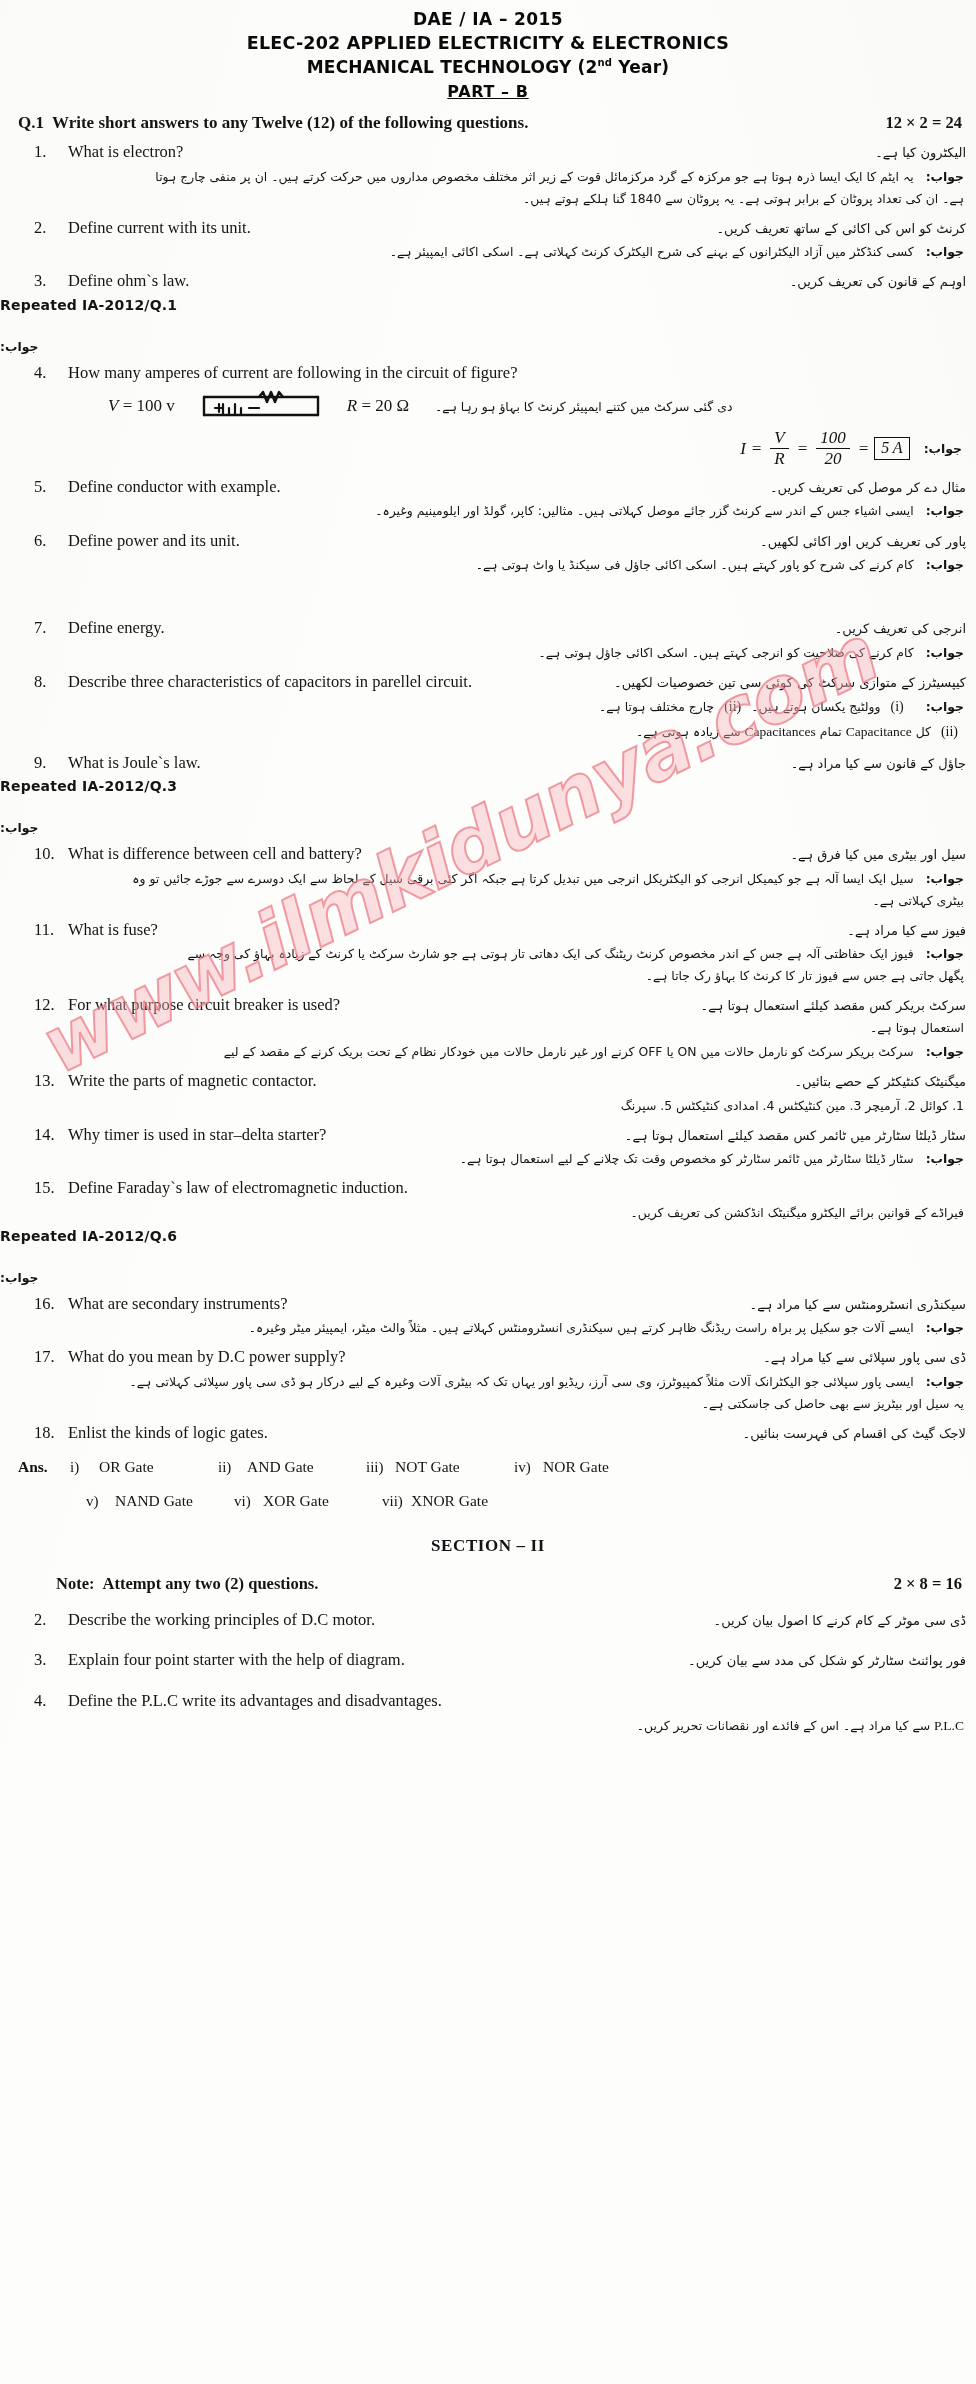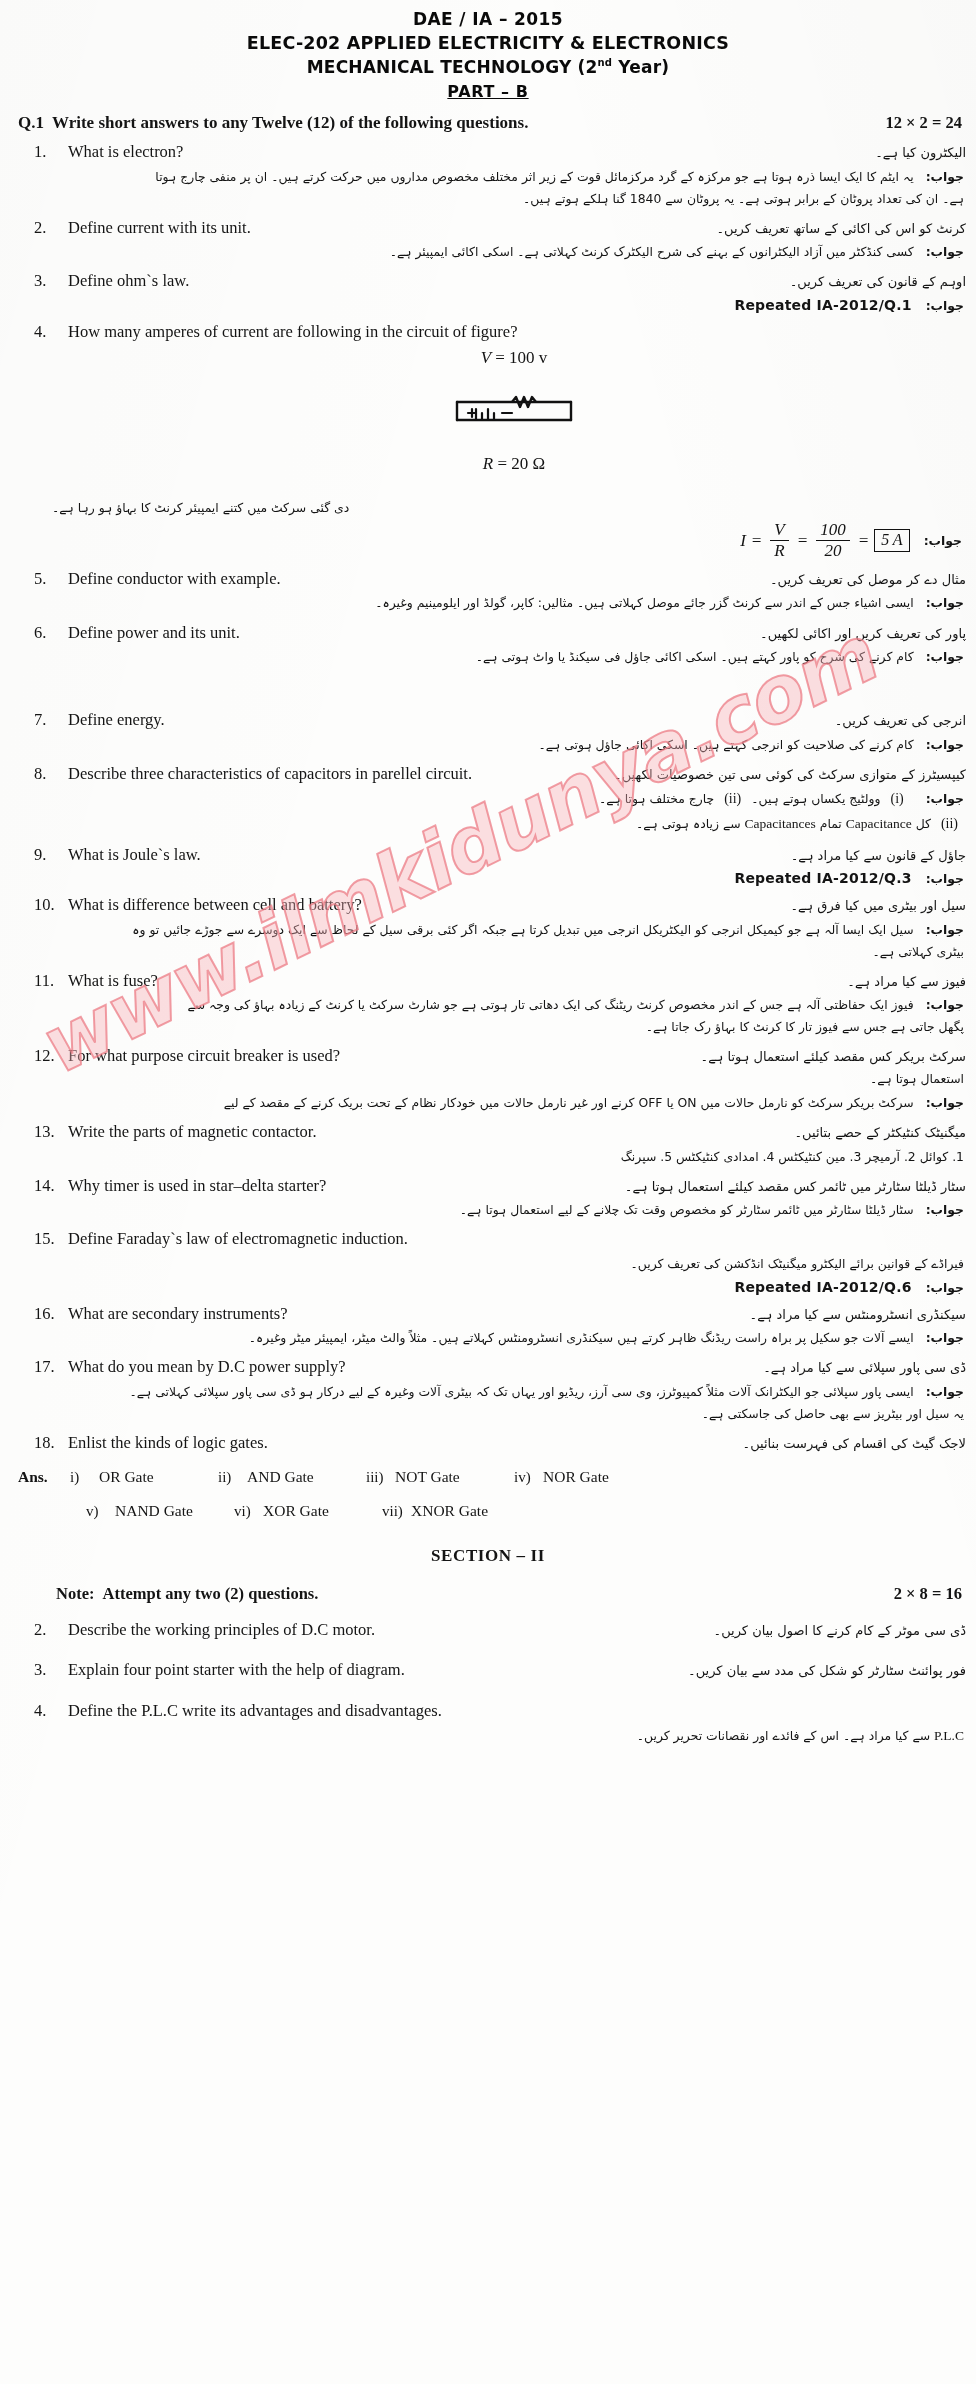--- a/index.html
+++ b/index.html
@@ -152,45 +152,45 @@
   }
 
   
   .repeat {
     position: relative;
     display: flex;
     justify-content: flex-end;
     align-items: baseline;
     padding: 0 12px 0 0;
     margin-top: 5px;
-    gap: 14px;
+    gap: 26px;
+    flex-direction: column;
   }
   .repeat .tag {
     font-family: "DejaVu Sans", sans-serif;
     font-weight: bold;
     font-size: 14px;
     letter-spacing: .2px;
   }
   .repeat .jw {
     font-family: "DejaVu Sans", sans-serif;
     font-size: 12.4px;
     font-weight: bold;
     direction: rtl;
   }
 
   
   .figrow {
     display: flex;
     align-items: center;
     justify-content: flex-start;
     gap: 26px;
-    padding-left: 52px;
+    padding-left: 108px;
     margin-top: 6px;
     position: relative;
-    flex-direction: column;
   }
   .figrow .fml {
     font-family: "Liberation Serif", serif;
     font-style: italic;
     font-size: 17px;
     white-space: nowrap;
   }
   .figrow .fml .up { font-style: normal; }
 
   .circuit { width: 120px; height: 34px; display: block; }

